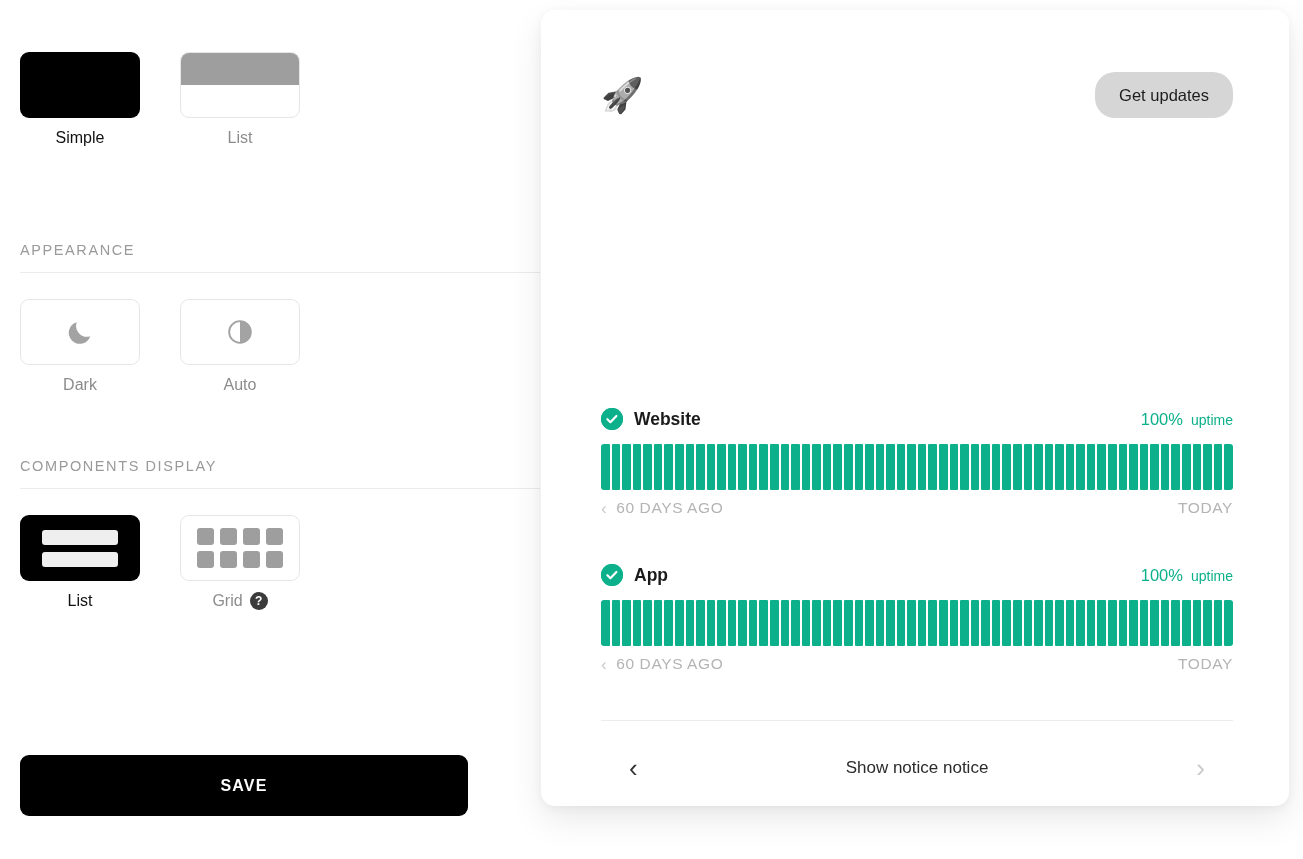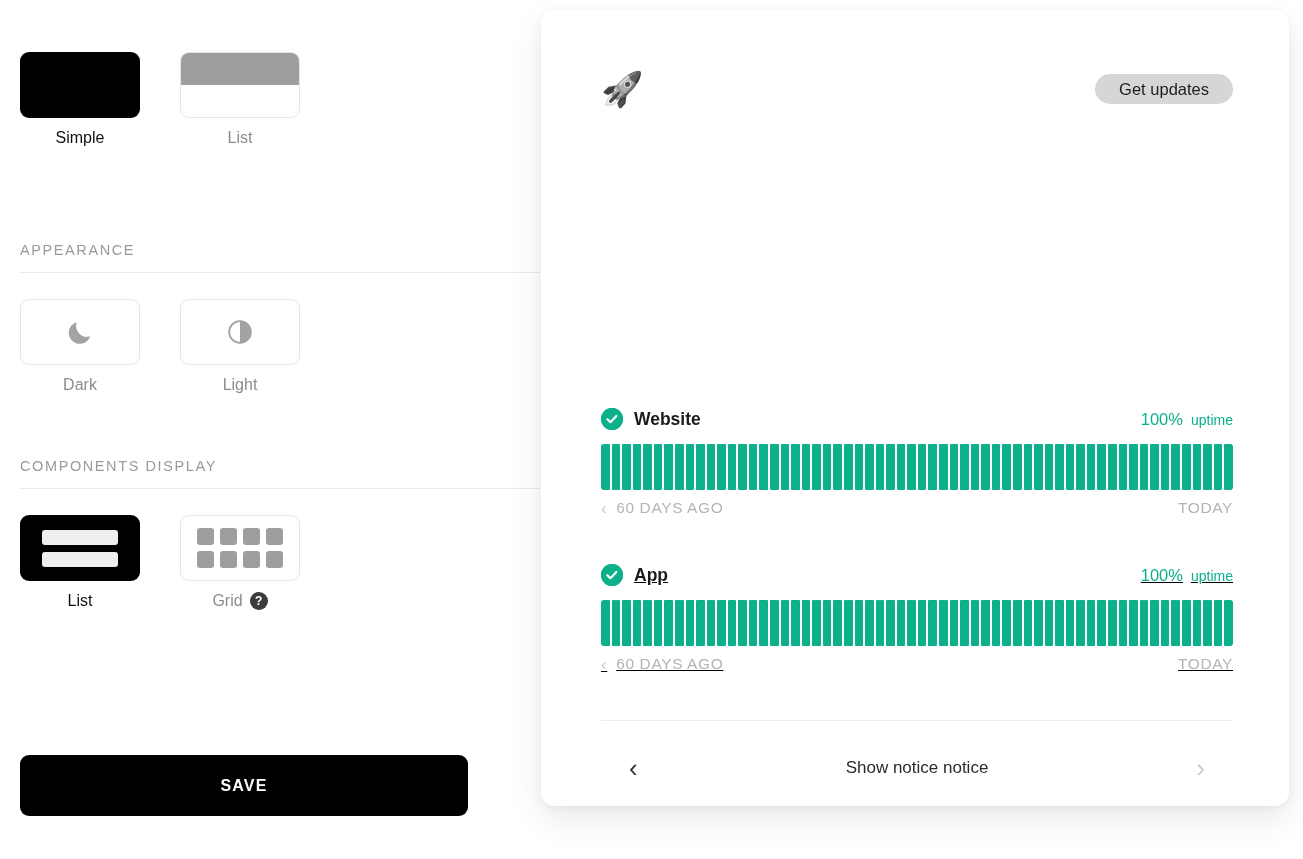--- a/index.html
+++ b/index.html
@@ -186,21 +186,21 @@
     line-height: 1;
     filter: grayscale(1) brightness(1.02);
   }
 
   #get-updates-button {
     background: #d6d6d6;
     color: #1d1d1d;
     border: none;
     border-radius: 20px;
     padding: 0 24px;
-    height: 30px;
+    height: 46px;
     font-size: 16.5px;
     font-family: "Liberation Sans", sans-serif;
     cursor: pointer;
   }
 
   #status-banner {
     position: absolute;
     left: 60px;
     top: 203px;
     width: 632px;
@@ -223,21 +223,21 @@
 
   #status-banner-text {
     color: #ffffff;
     font-size: 25.5px;
     font-weight: bold;
     letter-spacing: -0.2px;
   }
 
   .component-block { position: absolute; left: 60px; width: 632px; }
   #component-0 { top: 396px; }
-  #component-1 { top: 552px; text-decoration: underline; }
+  #component-1 { top: 552px; }
 
   .component-head {
     display: flex;
     align-items: center;
     justify-content: space-between;
     height: 26px;
   }
   .component-name-wrap {
     display: flex; align-items: center; gap: 11px;
   }
@@ -355,21 +355,21 @@
         <div class="option-label">Dark</div>
       </div>
 
       <div class="option">
         <div class="swatch bordered icon-swatch">
           <svg class="auto-icon" viewBox="0 0 24 24">
             <circle cx="12" cy="12" r="9.3" fill="none" stroke="#a3a3a3" stroke-width="1.6"></circle>
             <path d="M12 2.7a9.3 9.3 0 0 1 0 18.6z" fill="#a3a3a3"></path>
           </svg>
         </div>
-        <div class="option-label">Light</div>
+        <div class="option-label">Auto</div>
       </div>
 
     </div>
   </section>
 
   <section id="components-section">
     <div class="section-header">COMPONENTS DISPLAY</div>
     <div class="option-row">
 
       <div class="option selected">

